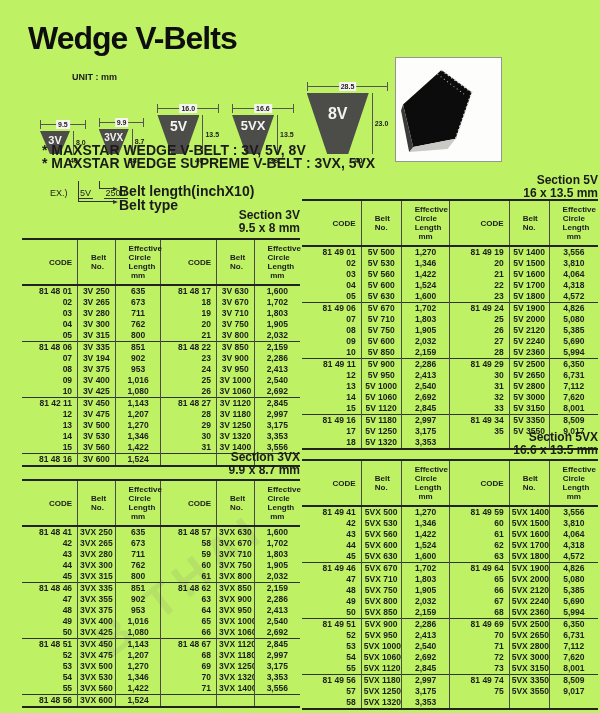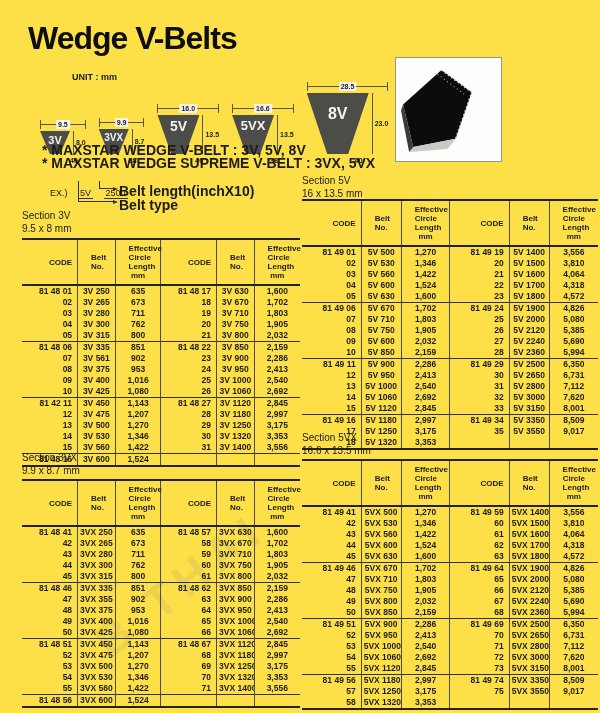--- a/index.html
+++ b/index.html
@@ -1,16 +1,16 @@
 <!DOCTYPE html>
 <html><head>
 <meta charset="utf-8">
 <style>
   html,body{margin:0;padding:0;}
-  .page{position:relative;width:600px;height:713px;background:#fde047;
+  .page{position:relative;width:600px;height:713px;background:#bef264;
         font-family:"Liberation Sans",sans-serif;color:#1b1b1b;overflow:hidden;}
 
   
   .title{position:absolute;left:28px;top:20px;font-size:32px;font-weight:900;
          letter-spacing:-1px;color:#0e0e0e;}
   .unit{position:absolute;left:40px;top:72px;font-size:9px;font-weight:bold;padding-left:32px;}
 
   
   .profiles{position:absolute;left:40px;top:82px;display:flex;align-items:flex-end;gap:13px;}
   .profile{display:flex;flex-direction:column;align-items:center;}
@@ -44,21 +44,21 @@
   .conn1{left:99px;top:181px;width:13px;height:7px;}
   .conn2{left:78px;top:181px;width:34px;height:20px;}
   .connlabel{position:absolute;font-size:14px;font-weight:bold;}
   .cl1{left:119px;top:183px;} .cl2{left:119px;top:197px;}
 
   
   .photo{position:absolute;left:395px;top:57px;width:105px;height:103px;
          background:#fdfdfc;border:1px solid #979590;}
 
   
-  .sec-title{position:absolute;text-align:left;font-size:10px;font-weight:normal;line-height:13px;}
+  .sec-title{position:absolute;text-align:right;font-size:12px;font-weight:bold;line-height:13px;}
   .st-3v {left:22px; width:278px;top:209px;}
   .st-3vx{left:22px; width:278px;top:451px;}
   .st-5v {left:302px;width:296px;top:174px;}
   .st-5vx{left:302px;width:296px;top:431px;}
 
   
   .tbl{position:absolute;}
   .t-3v {left:22px; top:238px;width:278px;}
   .t-3vx{left:22px; top:479px;width:278px;}
   .t-5v {left:302px;top:199px;width:296px;}
@@ -265,21 +265,21 @@
           <tr class="group-start">
             <td class="c0">81 48 06</td>
             <td class="c1">3V 335</td>
             <td class="c2">851</td>
             <td class="c3">81 48 22</td>
             <td class="c4">3V 850</td>
             <td class="c5">2,159</td>
           </tr>
           <tr>
             <td class="c0">07</td>
-            <td class="c1">3V 561</td>
+            <td class="c1">3V 194</td>
             <td class="c2">902</td>
             <td class="c3">23</td>
             <td class="c4">3V 900</td>
             <td class="c5">2,286</td>
           </tr>
           <tr>
             <td class="c0">08</td>
             <td class="c1">3V 375</td>
             <td class="c2">953</td>
             <td class="c3">24</td>

